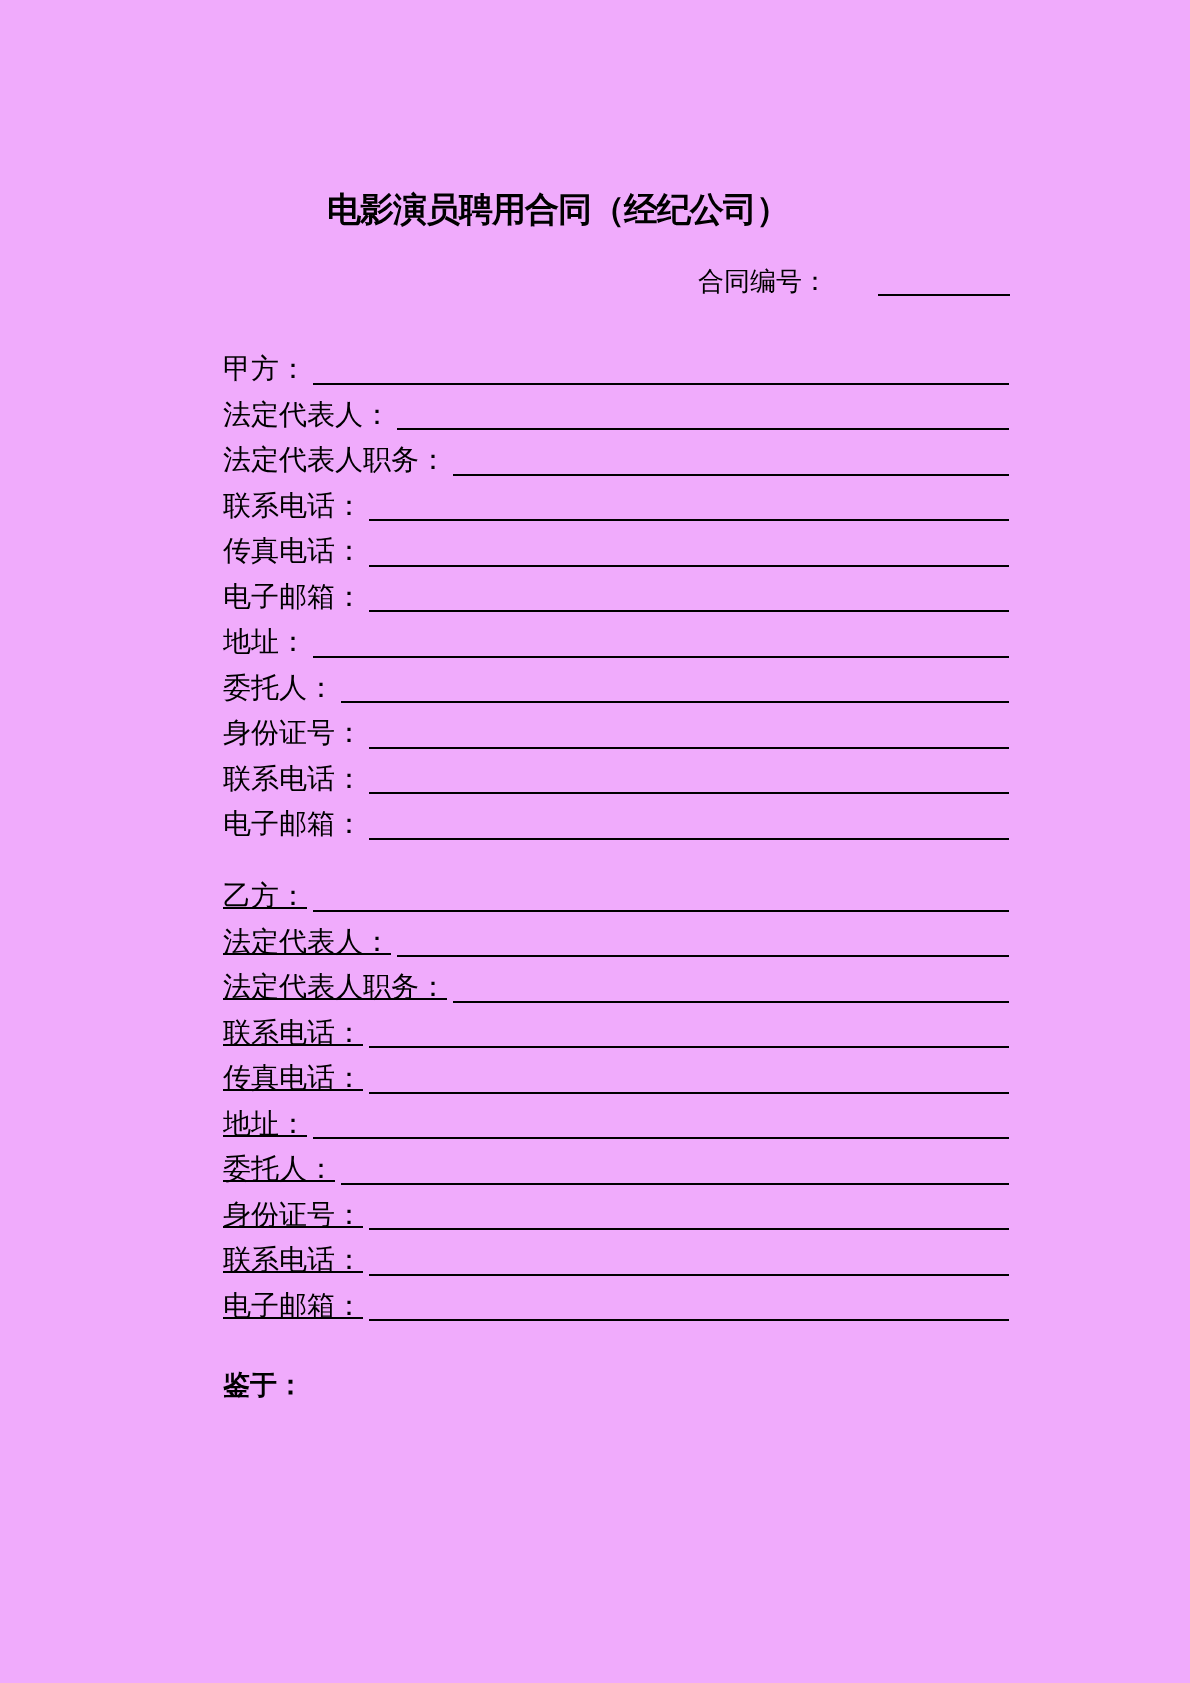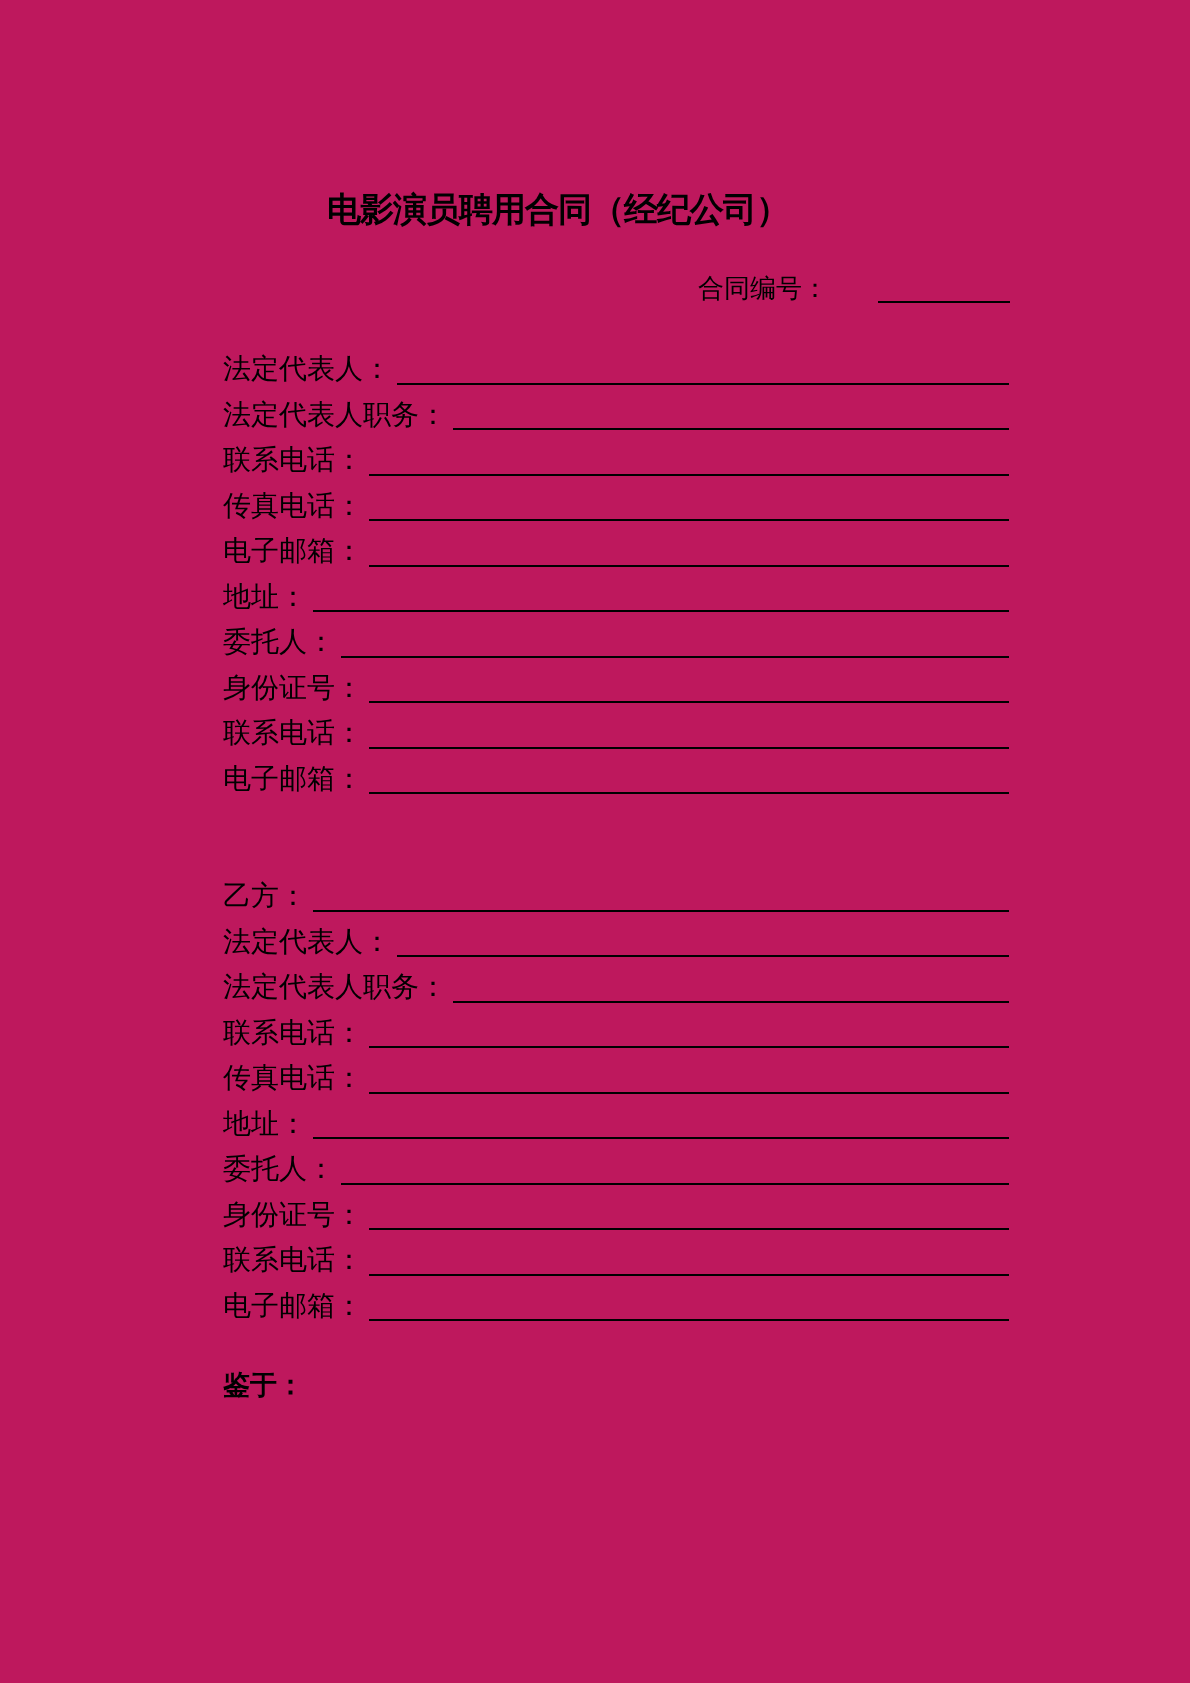--- a/index.html
+++ b/index.html
@@ -11,40 +11,40 @@
     position: relative;
     width: 1190px;
     height: 1683px;
     font-family: "Liberation Serif", serif;
     color: #000000;
     overflow: hidden;
   }
   .page {
     position: absolute;
     inset: 0;
-    background: #be185d;
+    background: #f0abfc;
   }
   .title {
     position: absolute;
     top: 190px;
     left: 0;
     width: 1190px;
     box-sizing: border-box;
     padding-right: 74px;
     margin: 0;
     text-align: center;
     font-family: "Liberation Sans", sans-serif;
     font-weight: bold;
     font-size: 34px;
     letter-spacing: -1px;
     line-height: 1.12;
   }
   .contract-no {
     position: absolute;
-    top: 265px;
+    top: 258px;
     left: 698px;
     width: 312px;
     height: 38px;
     display: flex;
     align-items: flex-end;
     font-family: "Liberation Sans", sans-serif;
     font-size: 26px;
     line-height: 1.1;
     gap: 44px;
   }
@@ -58,21 +58,21 @@
     border-bottom: 2px solid #000000;
     margin-left: 6px;
     min-width: 20px;
   }
   .section {
     position: absolute;
     left: 223px;
     width: 786px;
   }
   .sec-a { top: 339px; }
-  .sec-b { top: 866px; }
+  .sec-b { top: 866px; text-decoration: underline; }
   .row {
     height: 45.5px;
     display: flex;
     align-items: flex-end;
   }
   .row .label {
     white-space: nowrap;
     flex: 0 0 auto;
     font-size: 28px;
     line-height: 1.08;
@@ -93,20 +93,24 @@
 <div class="page">
 
   <h1 class="title">电影演员聘用合同（经纪公司）</h1>
 
   <div class="contract-no">
     <span class="label">合同编号：</span>
     <span class="blank-line"></span>
   </div>
 
   <div class="section sec-a">
+    <div class="row">
+      <span class="label">甲方：</span>
+      <span class="blank-line"></span>
+    </div>
     <div class="row">
       <span class="label">法定代表人：</span>
       <span class="blank-line"></span>
     </div>
     <div class="row">
       <span class="label">法定代表人职务：</span>
       <span class="blank-line"></span>
     </div>
     <div class="row">
       <span class="label">联系电话：</span>

